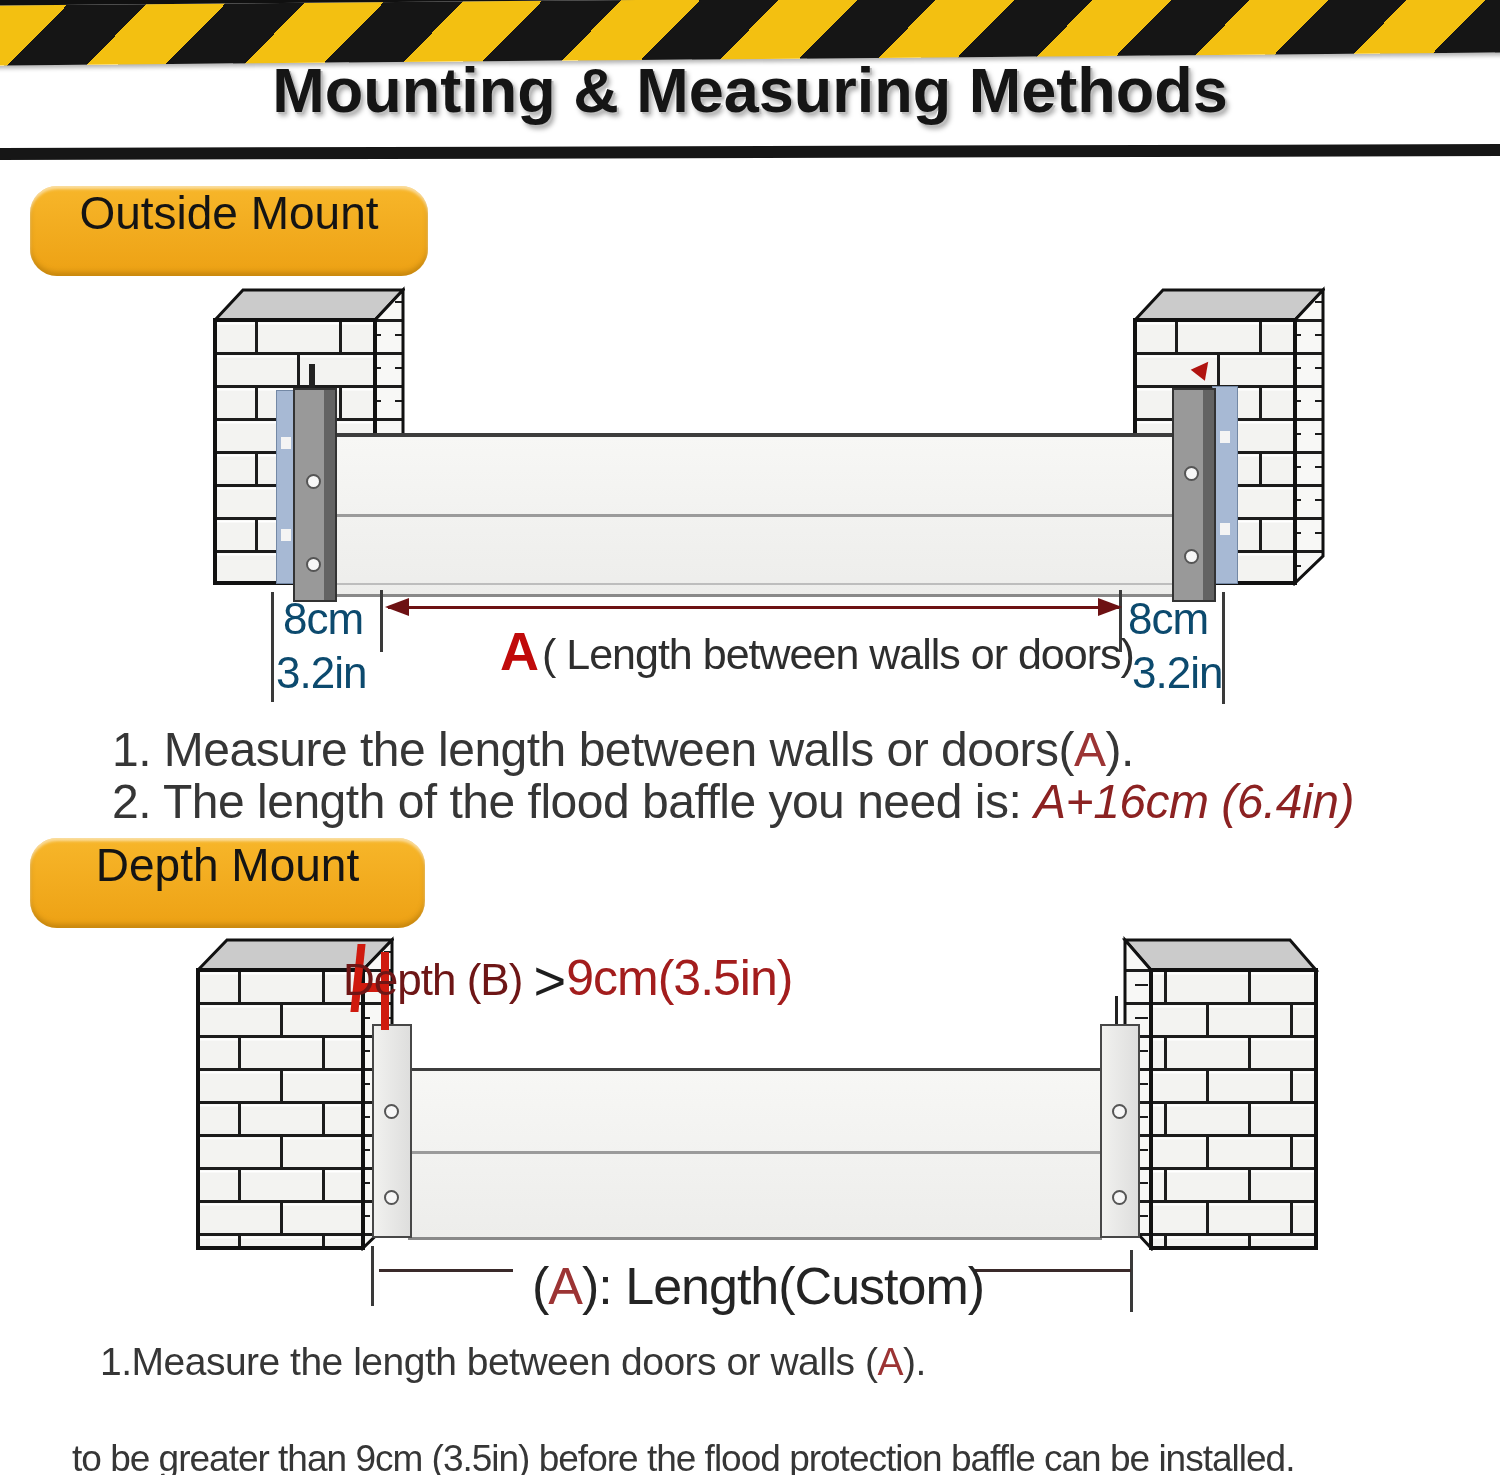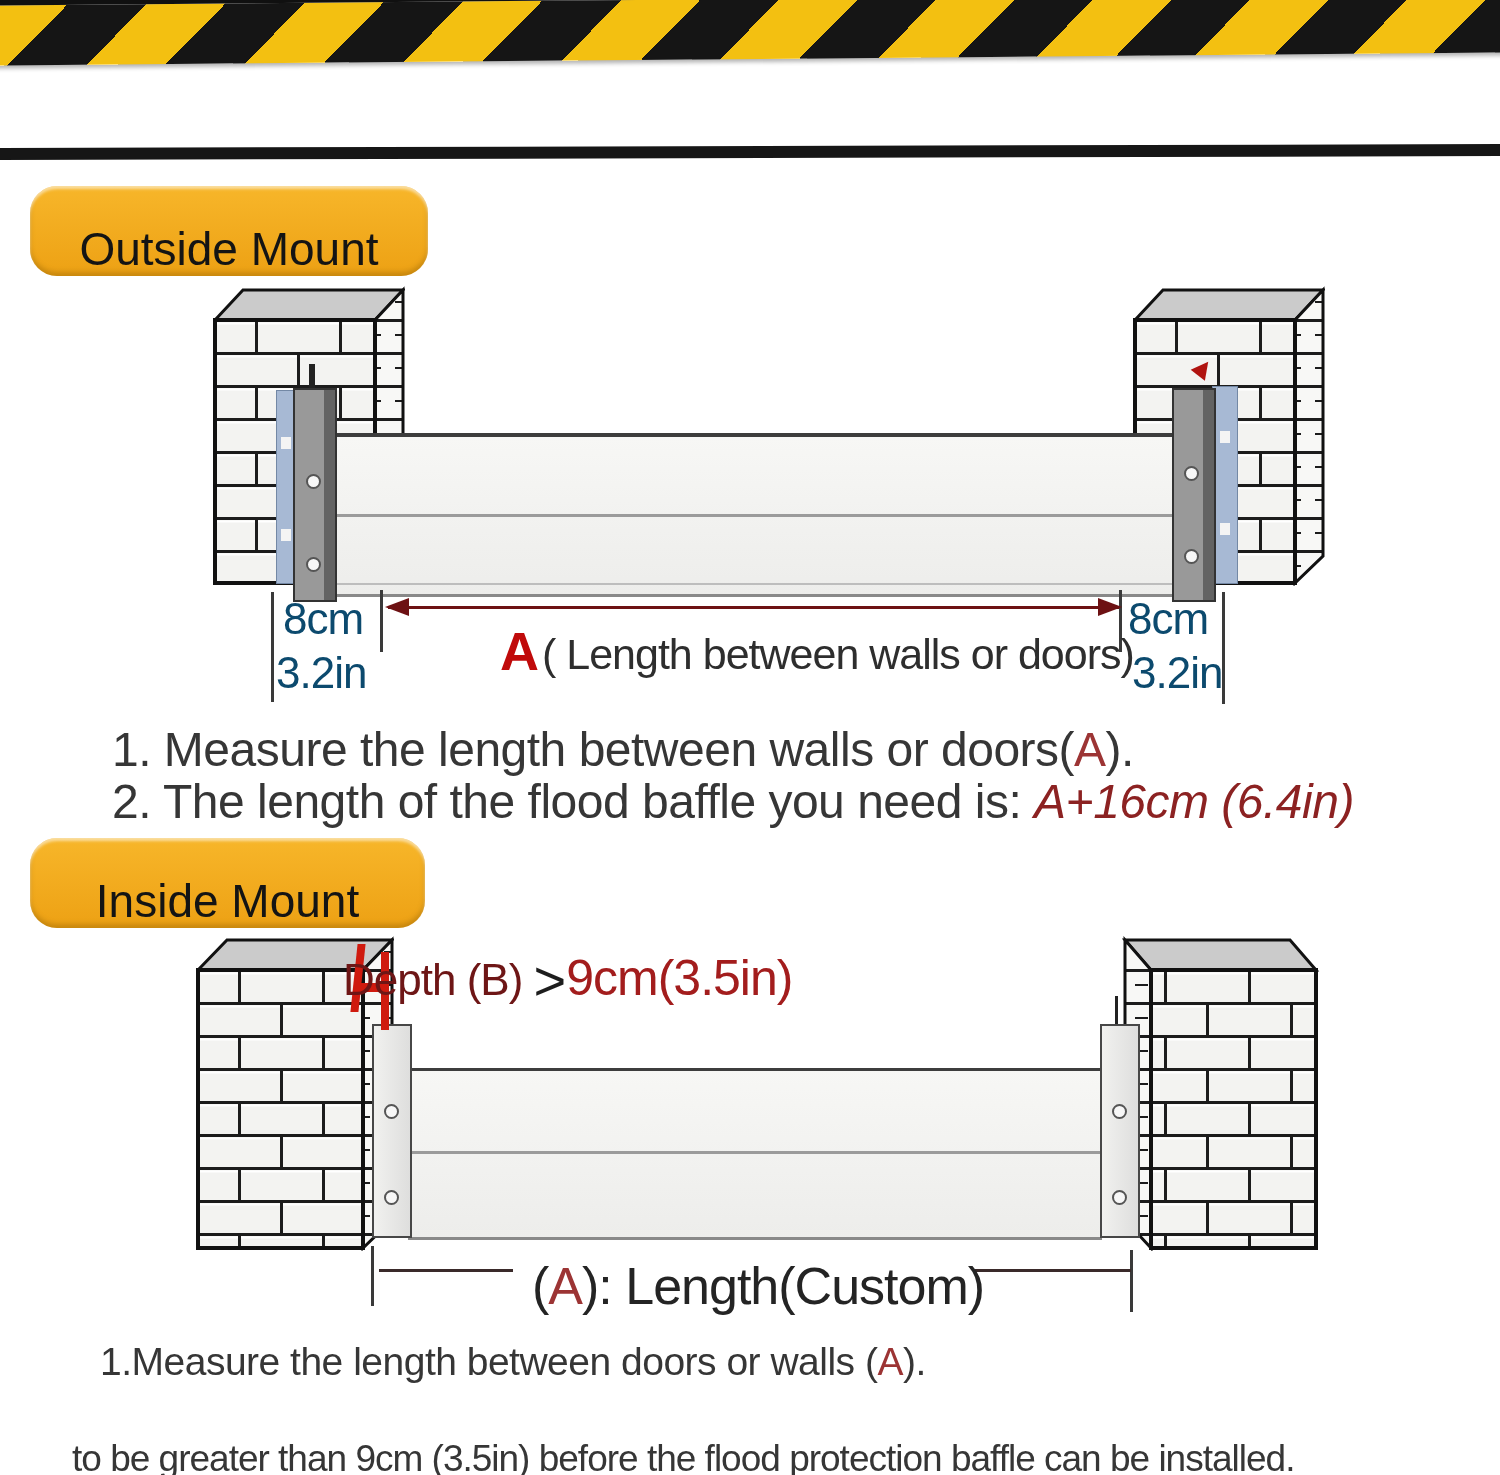--- a/index.html
+++ b/index.html
@@ -13,21 +13,21 @@
         border-top:7px solid #101010;transform:rotate(-0.5deg);
         box-shadow:0 3px 4px rgba(0,0,0,.30);z-index:6;}
   .title{position:absolute;top:54px;left:0;width:100%;text-align:center;
          font-size:63px;font-weight:700;color:#151515;letter-spacing:0px;
          text-shadow:2px 2px 0 #bdbdbd,-1px -1px 0 #fbfbfb,3px 4px 5px rgba(0,0,0,.35);z-index:5;}
   .separator{position:absolute;left:0;top:146px;width:1500px;height:12px;background:#161616;
              transform:rotate(-0.15deg);z-index:5;}
 
   .badge{position:absolute;background:linear-gradient(180deg,#f7b62a,#eda114);
          border-radius:27px;color:#141414;font-size:46px;
-         display:flex;align-items:flex-end;justify-content:center;
+         display:flex;align-items:flex-start;justify-content:center;
          box-shadow:inset 0 3px 3px rgba(255,255,255,.55), inset 0 -4px 5px rgba(130,85,0,.35);
          z-index:5;}
   #badge-outside{left:30px;top:186px;width:398px;height:90px;}
   #badge-inside{left:30px;top:838px;width:395px;height:90px;}
 
   
   .pillar{position:absolute;z-index:1;}
   .seal{position:absolute;background:#a7b9d4;border:1px solid #7388a5;z-index:2;}
   .seal-hole{position:absolute;width:10px;height:12px;background:#f4f4f4;}
   .panel{position:absolute;background:linear-gradient(180deg,#f7f7f5,#ededeb);
@@ -71,20 +71,21 @@
 
   .len-label{left:532px;top:1256px;font-size:52px;color:#242424;letter-spacing:-1px;z-index:5;}
   .mline{position:absolute;top:1269px;height:3px;background:#3a2a2a;z-index:5;}
 </style>
 </head>
 <body>
 
 <div id="canvas">
 
   <div class="tape"></div>
+  <div class="title">Mounting &amp; Measuring Methods</div>
   <div class="separator"></div>
 
   <div id="badge-outside" class="badge">
     <span>Outside Mount</span>
   </div>
 
   <svg class="pillar" style="left:213px;top:286px;" width="192" height="300">
     <defs>
       <pattern id="brick1" width="84" height="66" patternUnits="userSpaceOnUse">
         <rect width="84" height="66" fill="#f3f3f1"></rect>
@@ -167,21 +168,21 @@
   <div class="txt span-rest">( Length between walls or doors)</div>
 
   <div class="txt step" style="left:112px;top:722px;">
     <span>1. Measure the length between walls or doors(</span><span class="hl-a">A</span><span>).</span>
   </div>
   <div class="txt step" style="left:112px;top:774px;">
     <span>2. The length of the flood baffle you need is: </span><span class="hl-red">A+16cm (6.4in)</span>
   </div>
 
   <div id="badge-inside" class="badge">
-    <span>Inside Mount</span>
+    <span>Depth Mount</span>
   </div>
 
   <svg class="pillar" style="left:196px;top:936px;" width="198" height="315">
     <defs>
       <pattern id="brick3" width="84" height="66" patternUnits="userSpaceOnUse">
         <rect width="84" height="66" fill="#f3f3f1"></rect>
         <line x1="0" y1="1.5" x2="84" y2="1.5" stroke="#1c1c1c" stroke-width="3"></line>
         <line x1="0" y1="34.5" x2="84" y2="34.5" stroke="#1c1c1c" stroke-width="3"></line>
         <line x1="0" y1="4.5" x2="84" y2="4.5" stroke="#ffffff" stroke-width="2"></line>
         <line x1="0" y1="37.5" x2="84" y2="37.5" stroke="#ffffff" stroke-width="2"></line>

